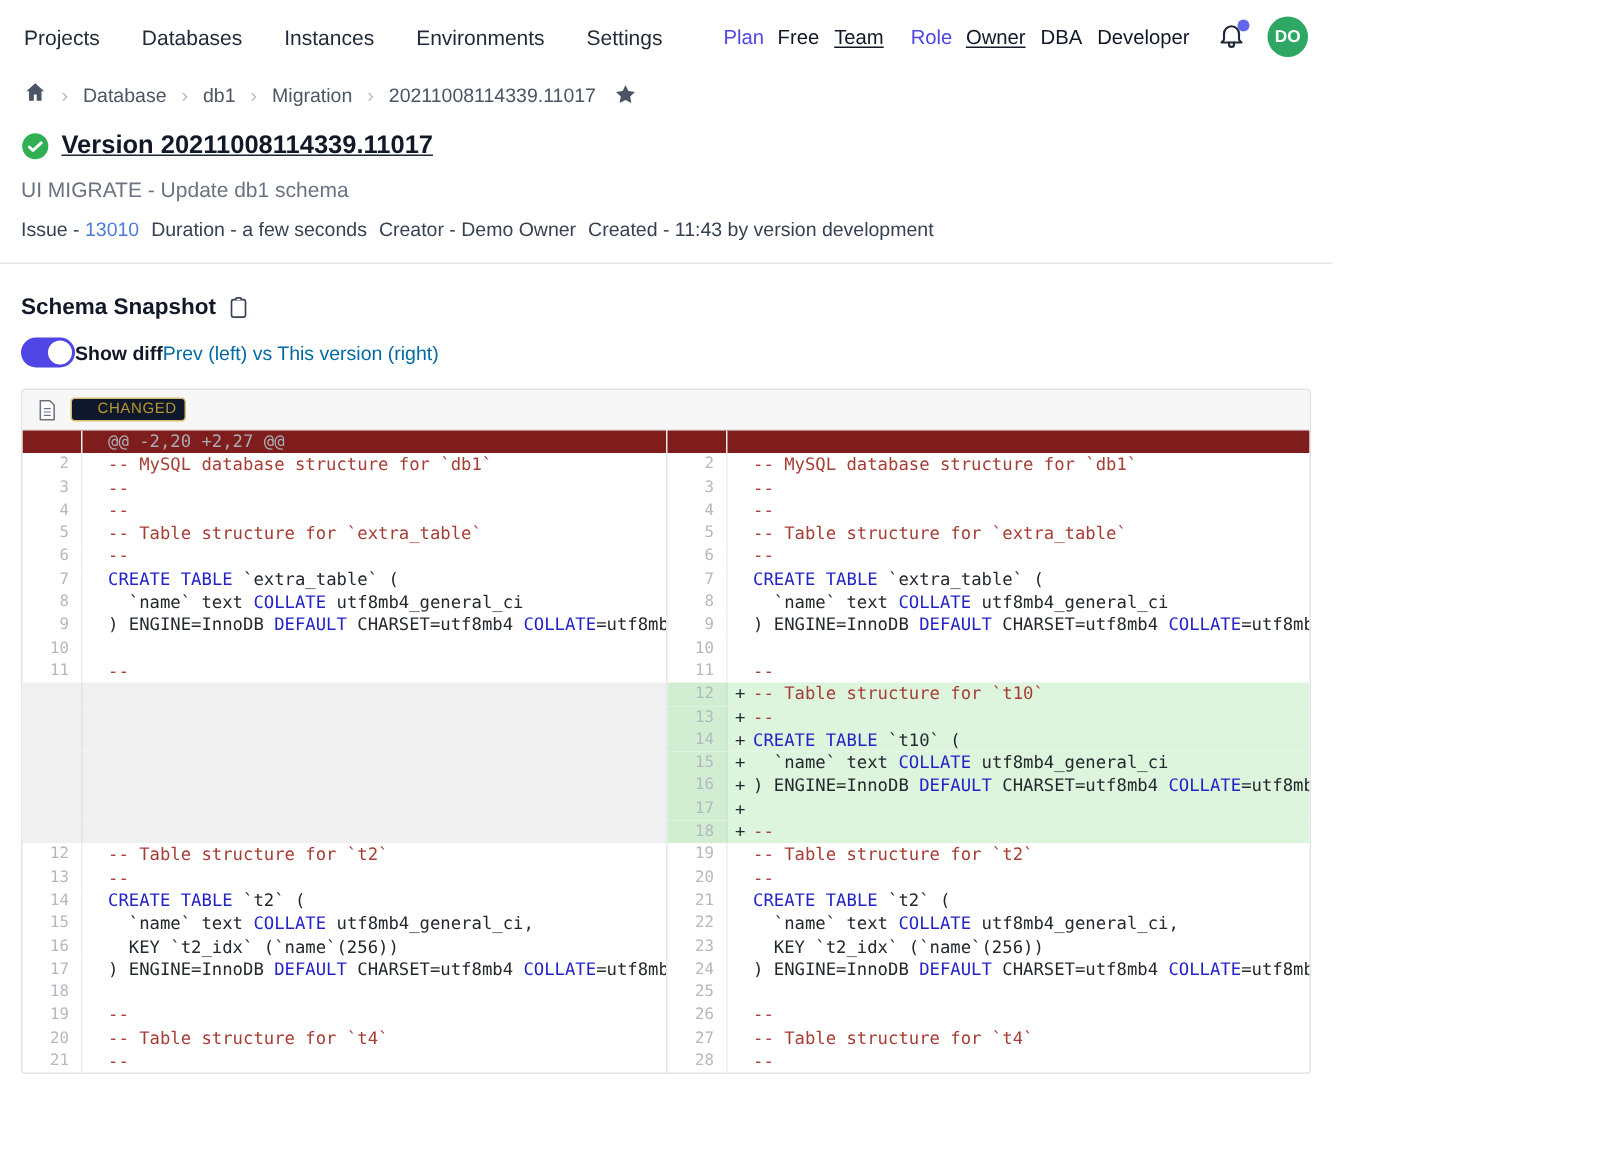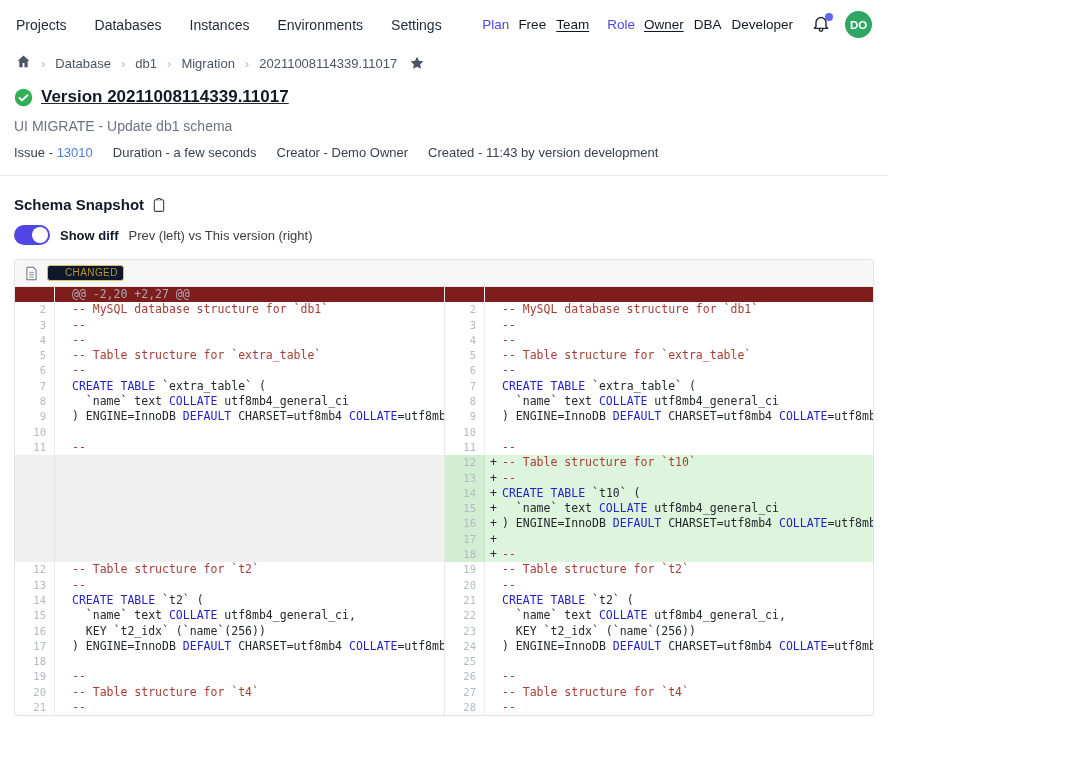--- a/index.html
+++ b/index.html
@@ -23,35 +23,35 @@
             font-size:11.5px; font-weight:700; display:flex; align-items:center; justify-content:center; cursor:pointer; }
   
   .crumbs { display:flex; align-items:center; gap:10px; padding:7px 16px 6px 16px; font-size:13px; color:#4b5563; }
   .crumb { cursor:pointer; }
   .chev { color:#b7bcc3; font-size:13px; }
   .star { display:flex; margin-left:2px; cursor:pointer; }
   
   .title-row { display:flex; align-items:center; gap:8px; padding:9px 16px 0 14px;text-decoration:underline; }
   .title { font-size:17px; font-weight:700; color:#111827; }
   .subtitle { padding:11px 16px 0 14px; font-size:14px; color:#6b7280; }
-  .meta { display:flex; gap:20px; padding:11px 16px 15px 14px; font-size:13px; color:#374151; }
+  .meta { display:flex; gap:8px; padding:11px 16px 15px 14px; font-size:13px; color:#374151; }
   .meta .link { color:var(--link); cursor:pointer; }
   .divider { border:0; border-top:1px solid #e5e7eb; }
   
   .sec-head { display:flex; align-items:center; gap:8px; padding:17px 16px 9px 14px;
               font-size:15px; font-weight:700; color:#111827; }
   .copy-icon { display:flex; cursor:pointer; }
   .stmt-box { margin:0 14px; border:1px solid #e6e8eb; border-radius:2px; padding:3px 10px 4px 10px;
               font-size:13px; color:#111827; }
   .stmt-box .kw { color:var(--kw); }
-  .toggle-row { display:flex; align-items:center; gap:10px; padding:3px 16px 12px 14px; }
+  .toggle-row { display:flex; align-items:center; padding:3px 16px 12px 14px; }
   .toggle { width:36px; height:20px; border-radius:10px; background:var(--accent); position:relative; cursor:pointer; flex:0 0 36px; }
   .toggle .knob { position:absolute; top:2px; right:2px; width:16px; height:16px; border-radius:50%; background:#fff; }
   .toggle-label { font-size:13px; font-weight:700; color:#111827; }
-  .toggle-hint { font-size:13px; color:#404040; }
+  .toggle-hint { font-size:13px; color:#0369a1; }
   
   .diff-wrap { margin:2px 14px 0 14px; border:1px solid #e1e3e6; border-radius:3px; overflow:hidden; }
   .diff-header { height:27px; background:#f7f7f8; border-bottom:1px solid #e8e8ea; display:flex; align-items:center; gap:9px; padding:0 10px; }
   .badge { font-size:10px; font-weight:500; letter-spacing:.4px; color:var(--badge);
            border:1px solid #d6bd6d; background:#0f172a; border-radius:3px; padding:1px 5px 2px 17px; }
   .diff-body { display:flex; font-family:"DejaVu Sans Mono", monospace; font-size:11.5px; }
   .pane { width:50%; }
   .pane.right { border-left:1px solid #e5e7eb; }
   .drow { display:flex; height:15.3px; line-height:15.4px; position:relative; white-space:pre; overflow:hidden; }
   .gut { flex:0 0 40px; width:40px; text-align:right; padding-right:8px; color:#b4b9c0;

